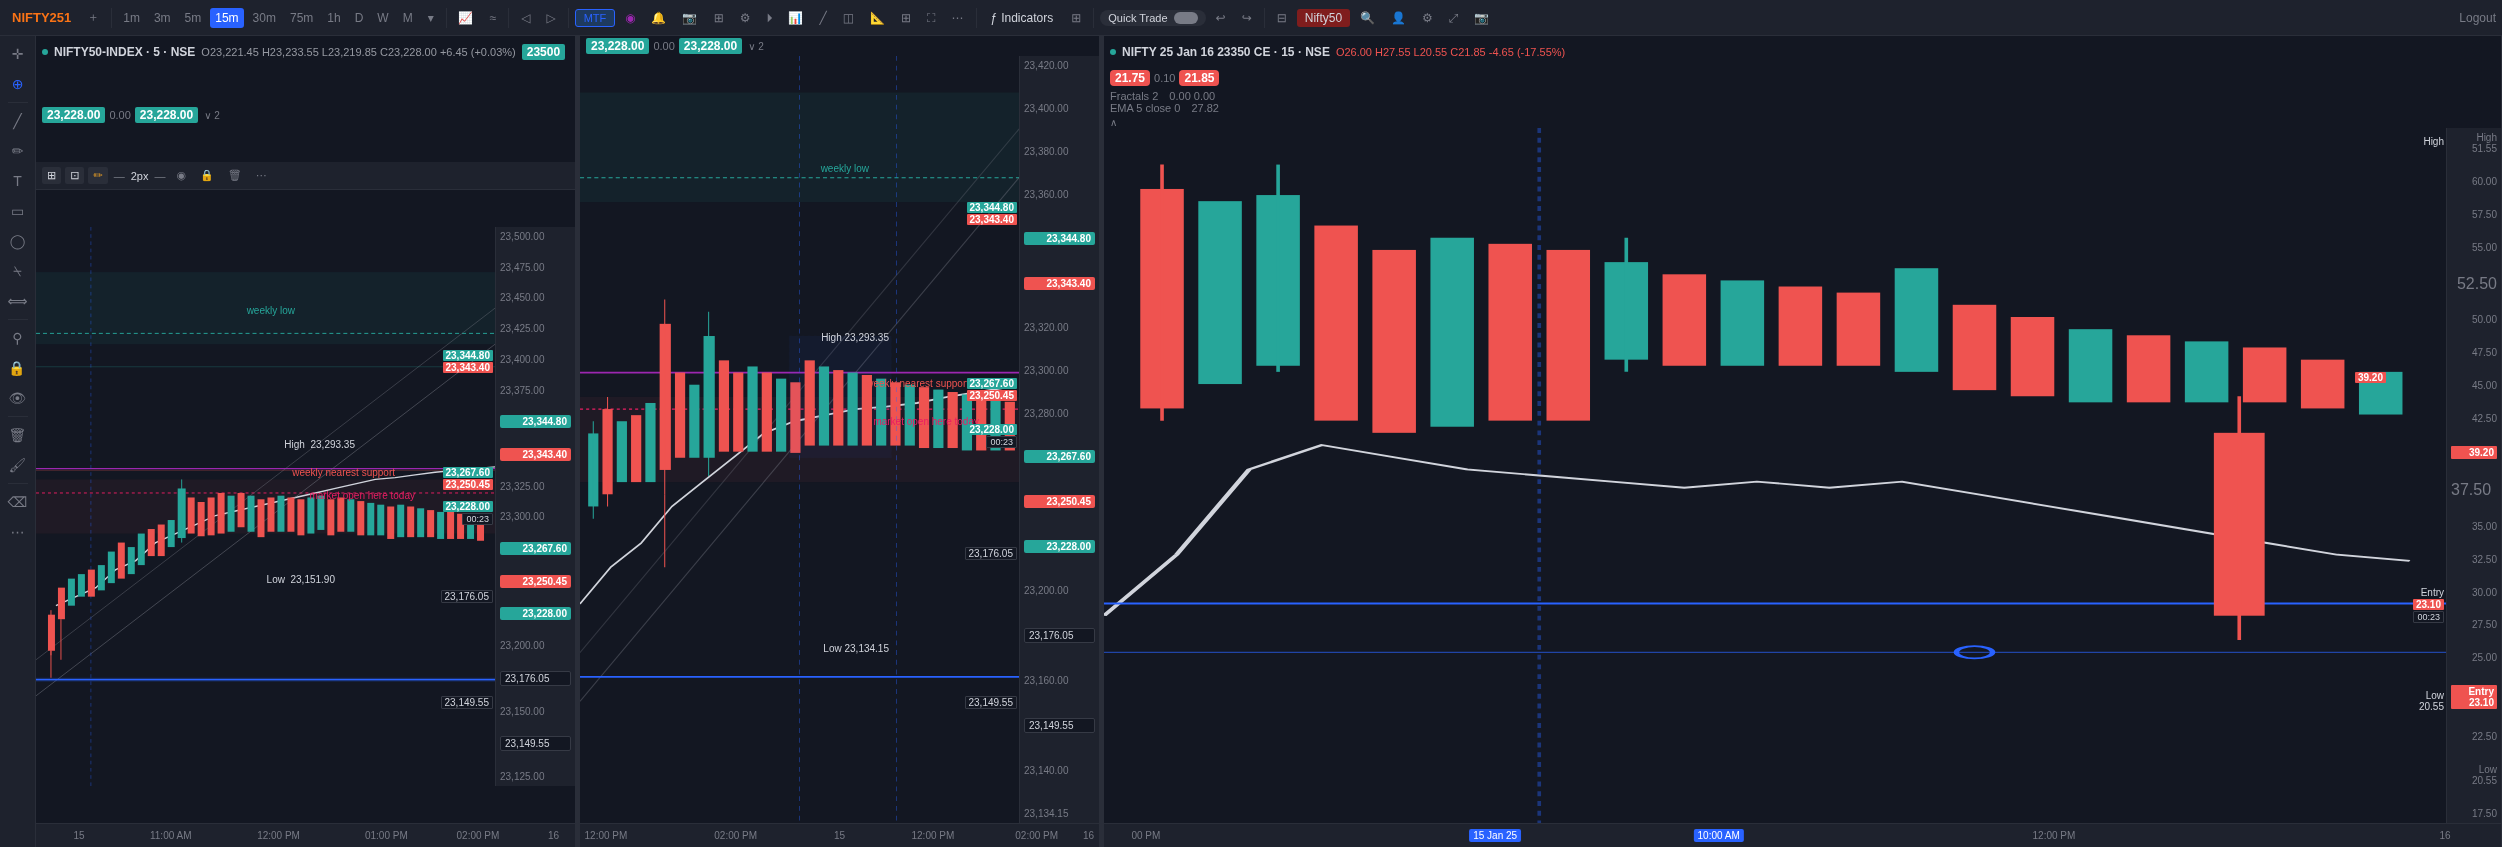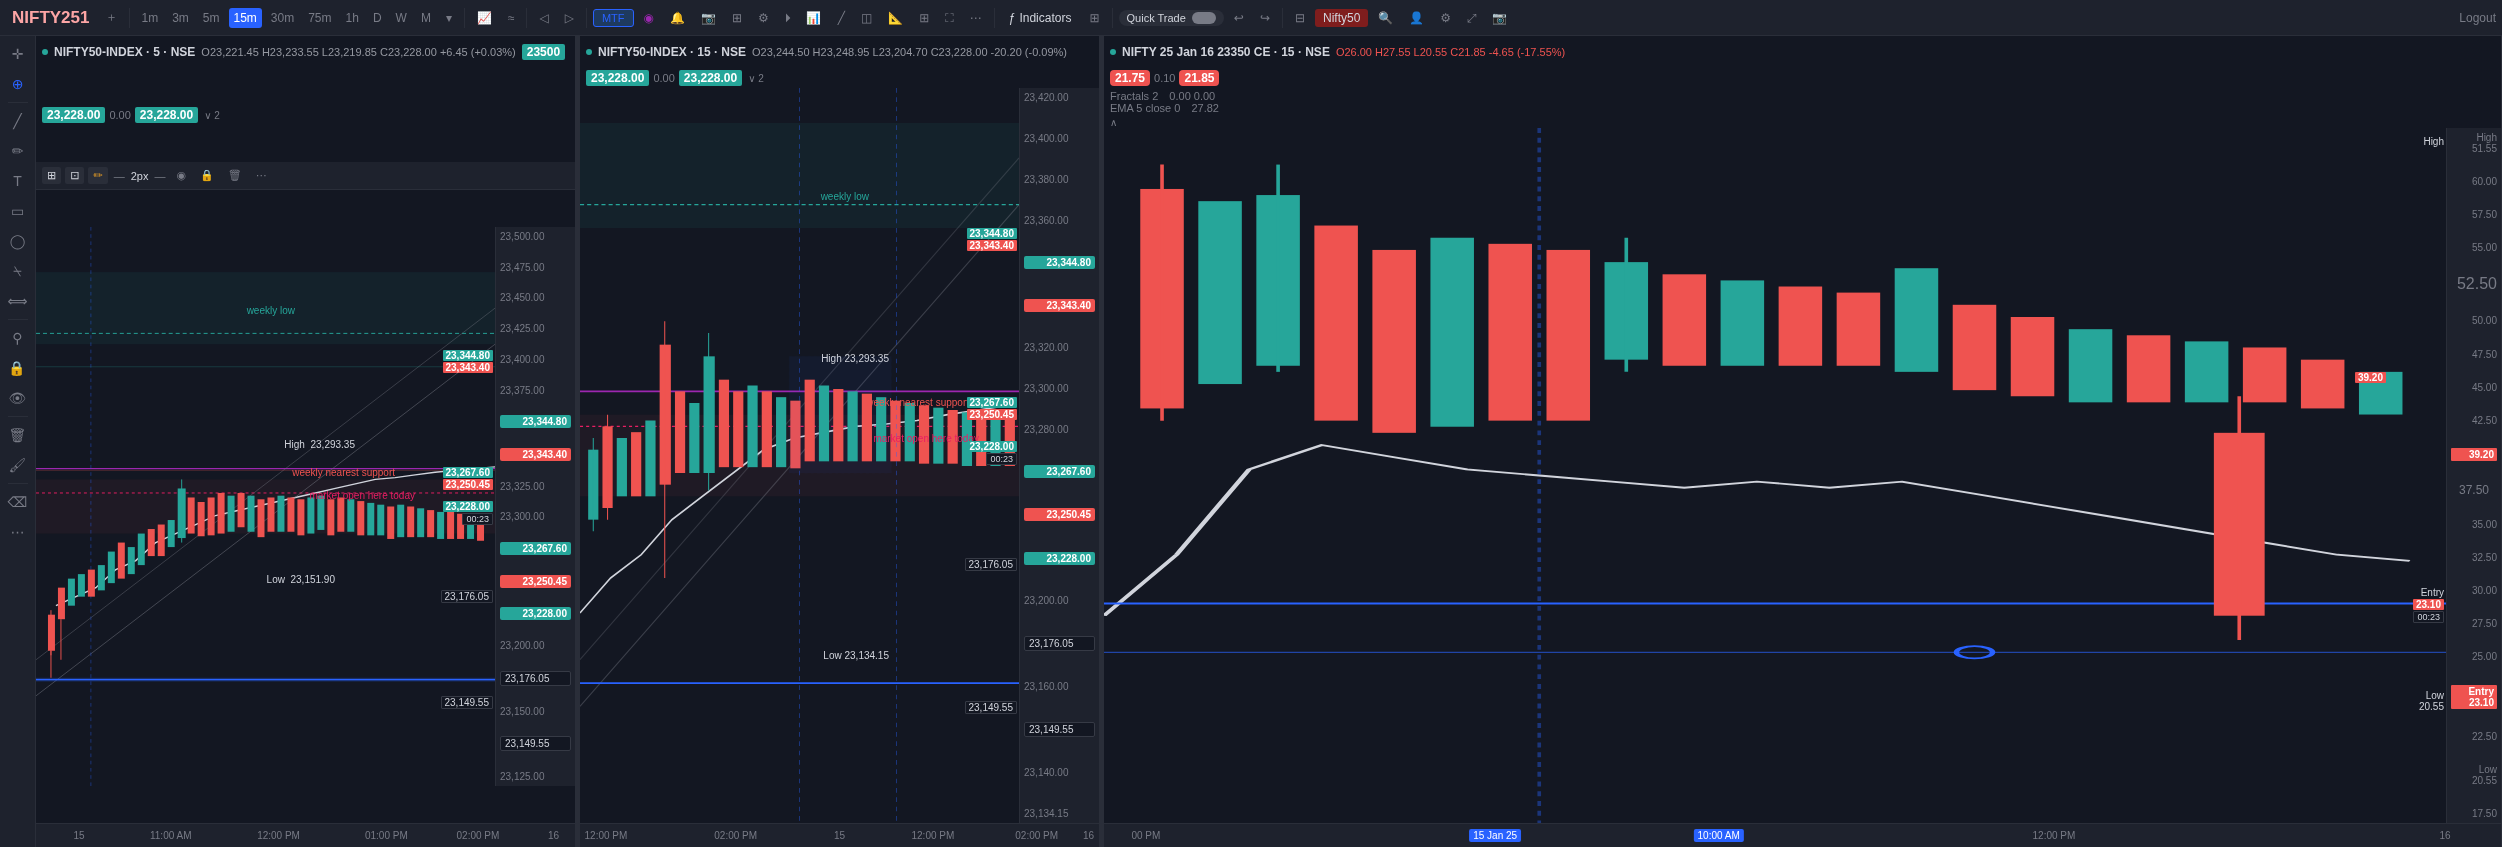--- a/index.html
+++ b/index.html
@@ -21,23 +21,23 @@
       border-bottom: 1px solid #2a2e39;
       height: 36px;
       padding: 0 6px;
       gap: 4px;
       flex-shrink: 0;
     }
     .toolbar-symbol {
       display: flex;
       align-items: center;
       gap: 4px;
-      font-size: 17px;
+      font-size: 13px;
       font-weight: 600;
-      color: #fca5a5;
+      color: #f97316;
       padding: 0 6px;
     }
     .toolbar-btn {
       background: none;
       border: none;
       color: #787b86;
       cursor: pointer;
       padding: 4px 6px;
       font-size: 12px;
       border-radius: 3px;
@@ -680,25 +680,20 @@
         <span class="time-marker" style="left:65%;">01:00 PM</span>
         <span class="time-marker" style="left:82%;">02:00 PM</span>
         <span class="time-marker" style="left:96%;">16</span>
       </div>
     </div>
 
     <div class="v-resize"></div>
 
     <div class="chart-pane chart-pane-2" style="display:flex;flex-direction:column;">
 
-      <div class="chart-header">
-        <span class="chart-dot-green"></span>
-        <span class="chart-symbol">NIFTY50-INDEX · 15 · NSE</span>
-        <span class="ohlc-vals">O23,244.50 H23,248.95 L23,204.70 C23,228.00 -20.20 (-0.09%)</span>
-      </div>
 
       <div style="display:flex;align-items:center;gap:4px;padding:2px 6px;">
         <span class="price-box-green">23,228.00</span>
         <span style="color:#787b86;font-size:11px;">0.00</span>
         <span class="price-box-green">23,228.00</span>
         <span class="symbol-v2">∨ 2</span>
       </div>
 
       <div class="chart-with-scale">
         <div class="chart-body">
@@ -940,21 +935,21 @@
           </div>
           <div style="text-align:right;font-size:10px;color:#787b86;">60.00</div>
           <div style="text-align:right;font-size:10px;color:#787b86;">57.50</div>
           <div style="text-align:right;font-size:10px;color:#787b86;">55.00</div>
           <div style="text-align:right;font-size:16px;color:#787b86;">52.50</div>
           <div style="text-align:right;font-size:10px;color:#787b86;">50.00</div>
           <div style="text-align:right;font-size:10px;color:#787b86;">47.50</div>
           <div style="text-align:right;font-size:10px;color:#787b86;">45.00</div>
           <div style="text-align:right;font-size:10px;color:#787b86;">42.50</div>
           <div style="background:#ef5350;color:#fff;padding:1px 3px;border-radius:1px;font-size:10px;font-weight:600;text-align:right;">39.20</div>
-          <div style="text-align:center;font-size:12px;color:#787b86;">37.50</div>
+          <div style="text-align:left;font-size:16px;color:#787b86;">37.50</div>
           <div style="text-align:right;font-size:10px;color:#787b86;">35.00</div>
           <div style="text-align:right;font-size:10px;color:#787b86;">32.50</div>
           <div style="text-align:right;font-size:10px;color:#787b86;">30.00</div>
           <div style="text-align:right;font-size:10px;color:#787b86;">27.50</div>
           <div style="text-align:right;font-size:10px;color:#787b86;">25.00</div>
           <div style="background:#ef5350;color:#fff;padding:1px 3px;border-radius:1px;font-size:10px;font-weight:600;text-align:right;">
             <div>Entry</div>
             <div>23.10</div>
           </div>
           <div style="text-align:right;font-size:10px;color:#787b86;">22.50</div>

